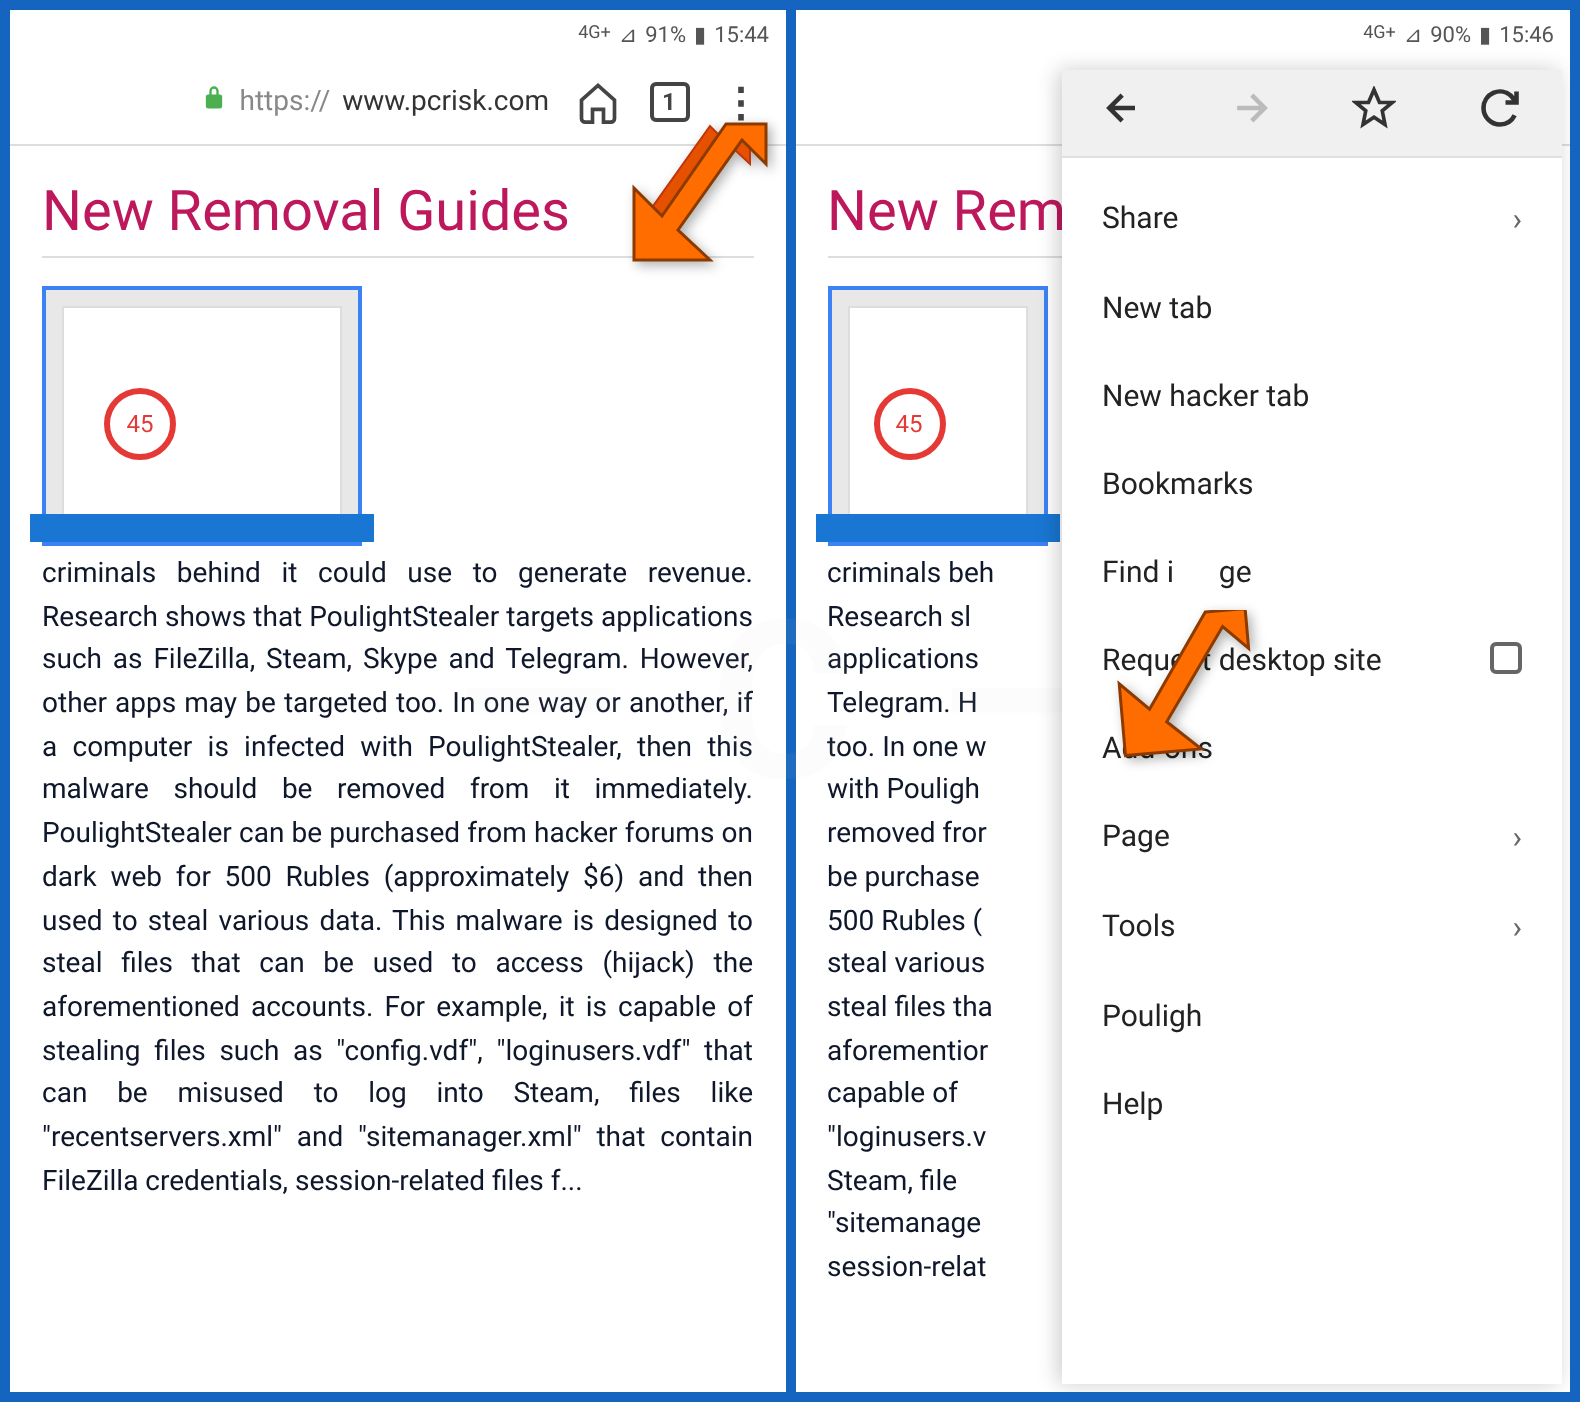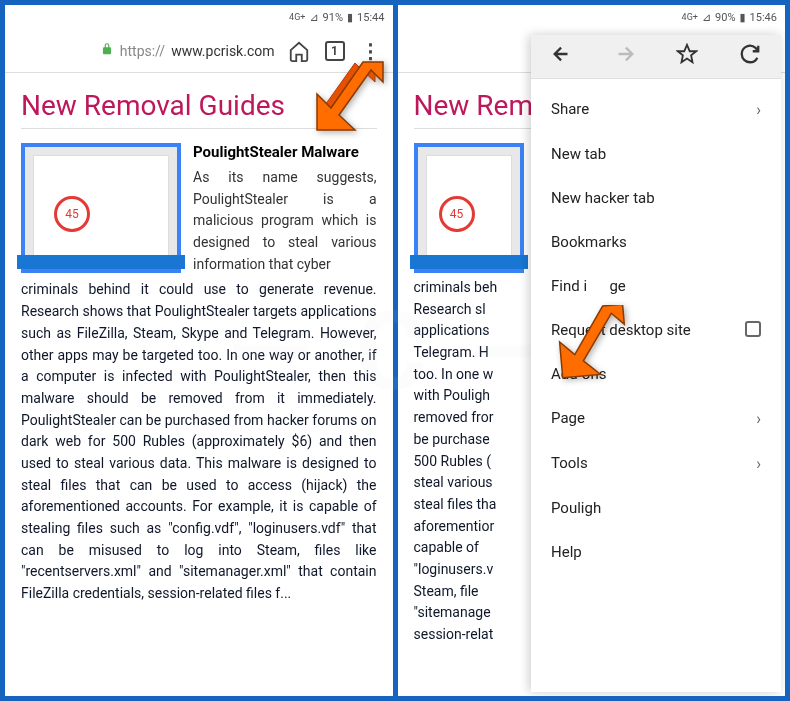--- a/index.html
+++ b/index.html
@@ -10,21 +10,21 @@
 .browser-bar { height: 44px; display: flex; align-items: center; padding: 0 10px; gap: 12px; border-bottom: 1px solid #ddd; }
 .url-area { flex: 1; display: flex; align-items: center; gap: 6px; font-size: 14px; color: #666; overflow: hidden; white-space: nowrap; justify-content: flex-end; }
 .lock-icon { color: #4caf50; }
 .icon-btn { width: 24px; height: 24px; display: flex; align-items: center; justify-content: center; color: #444; cursor: pointer; }
 .tab-count { width: 20px; height: 20px; border: 2px solid #444; border-radius: 3px; display: flex; align-items: center; justify-content: center; font-size: 12px; font-weight: bold; }
 .content { flex: 1; padding: 16px; overflow: hidden; position: relative; }
 .section-title { font-size: 28px; color: #be185d; font-weight: 400; margin-bottom: 6px; }
 .divider { border-bottom: 1px solid #ddd; margin-bottom: 14px; }
 .article { display: flex; flex-direction: column; }
 .article-top { display: flex; gap: 12px; }
-.thumb { width: 160px; height: 130px; background: #e8e8e8; flex-shrink: 0; position: relative; border: 4px solid #3b82f6; }
+.thumb { width: 160px; height: 130px; background: #e8e8e8; flex-shrink: 0; position: relative; border: 2px solid #3b82f6; }
 .thumb-inner { position: absolute; top: 8px; left: 8px; right: 8px; bottom: 8px; background: #fff; border: 1px solid #ddd; }
 .thumb-circle { position: absolute; width: 36px; height: 36px; border: 3px solid #e53935; border-radius: 50%; top: 40px; left: 20px; display: flex; align-items: center; justify-content: center; font-size: 12px; color: #e53935; flex-direction: column; }
 .thumb-bluebar { position: absolute; bottom: 0; left: -8px; right: -8px; height: 14px; background: #1976d2; }
 .article-text { flex: 1; }
 .article-title { font-size: 15px; font-weight: bold; margin-bottom: 6px; }
 .article-body { font-size: 14px; line-height: 1.55; color: #333; text-align: justify; }
 .article-body-full { font-size: 14px; line-height: 1.55; color: #0f172a; text-align: justify; margin-top: 4px; }
 .menu-panel { position: absolute; top: 30px; right: 4px; bottom: 4px; width: 250px; background: #fff; box-shadow: -2px 0 10px rgba(0,0,0,.2); z-index: 10; }
 .menu-nav { height: 44px; display: flex; align-items: center; justify-content: space-around; border-bottom: 1px solid #e0e0e0; background: #f0f0f0; }
 .menu-nav .nav-btn { color: #555; font-size: 20px; cursor: pointer; padding: 4px 8px; }
@@ -76,24 +76,20 @@
     <div class="article">
       <div class="article-top">
         <div class="thumb">
           <div class="thumb-inner">
             <div class="thumb-circle">
                 <span>45</span>
               </div>
           </div>
           <div class="thumb-bluebar"></div>
         </div>
-        <div class="article-text">
-          <div class="article-title">PoulightStealer Malware</div>
-          <div class="article-body">As its name suggests, PoulightStealer is a malicious program which is designed to steal various information that cyber</div>
-        </div>
       </div>
       <div class="article-body-full">criminals behind it could use to generate revenue. Research shows that PoulightStealer targets applications such as FileZilla, Steam, Skype and Telegram. However, other apps may be targeted too. In one way or another, if a computer is infected with PoulightStealer, then this malware should be removed from it immediately. PoulightStealer can be purchased from hacker forums on dark web for 500 Rubles (approximately $6) and then used to steal various data. This malware is designed to steal files that can be used to access (hijack) the aforementioned accounts. For example, it is capable of stealing files such as "config.vdf", "loginusers.vdf" that can be misused to log into Steam, files like "recentservers.xml" and "sitemanager.xml" that contain FileZilla credentials, session-related files f...</div>
     </div>
   </div>
 
   <div class="arrow" style="top:55px; right:8px;">
     <svg width="70" height="80" viewBox="0 0 70 80">
       <path d="M 45 8 L 60 8 L 60 22 Z M 52 15 L 20 60 L 8 48 L 40 3 Z" fill="#e65100" stroke="#bf360c" stroke-width="1"></path>
       <path d="M 48 2 L 68 2 L 68 22 L 56 10 L 24 55 L 40 70 L 2 70 L 2 34 L 16 48 Z" fill="#ff6d00" stroke="#8b3a00" stroke-width="1.5"></path>
     </svg>

